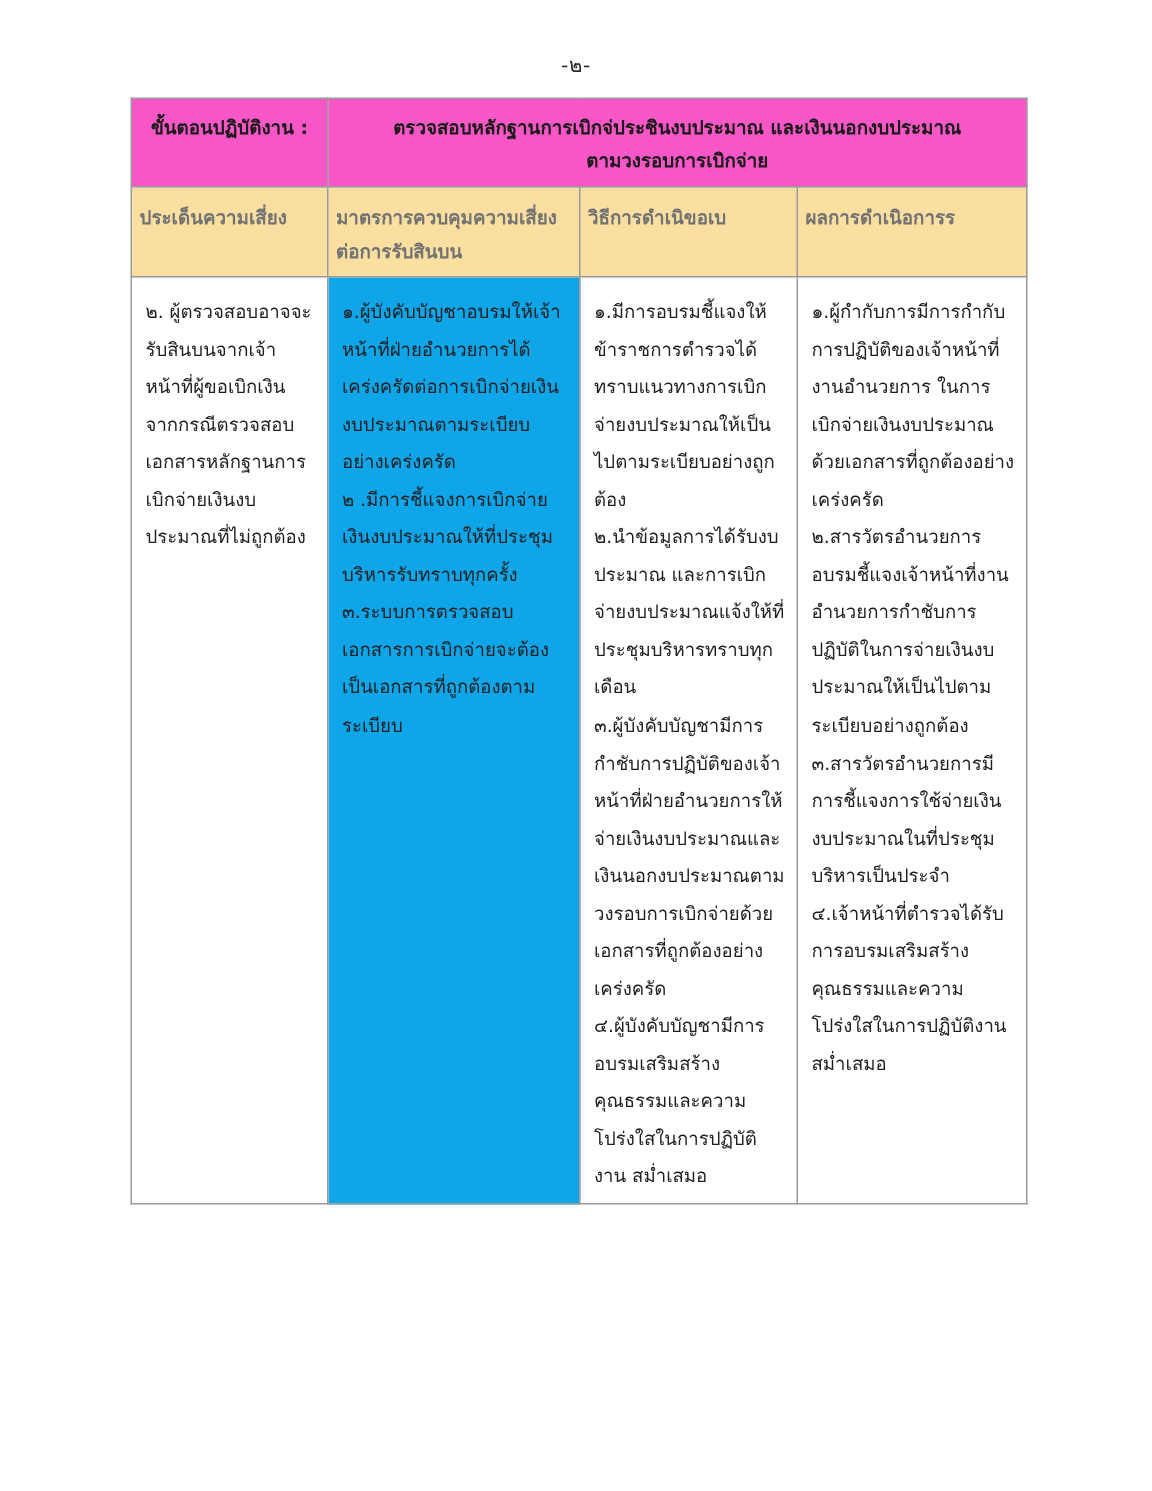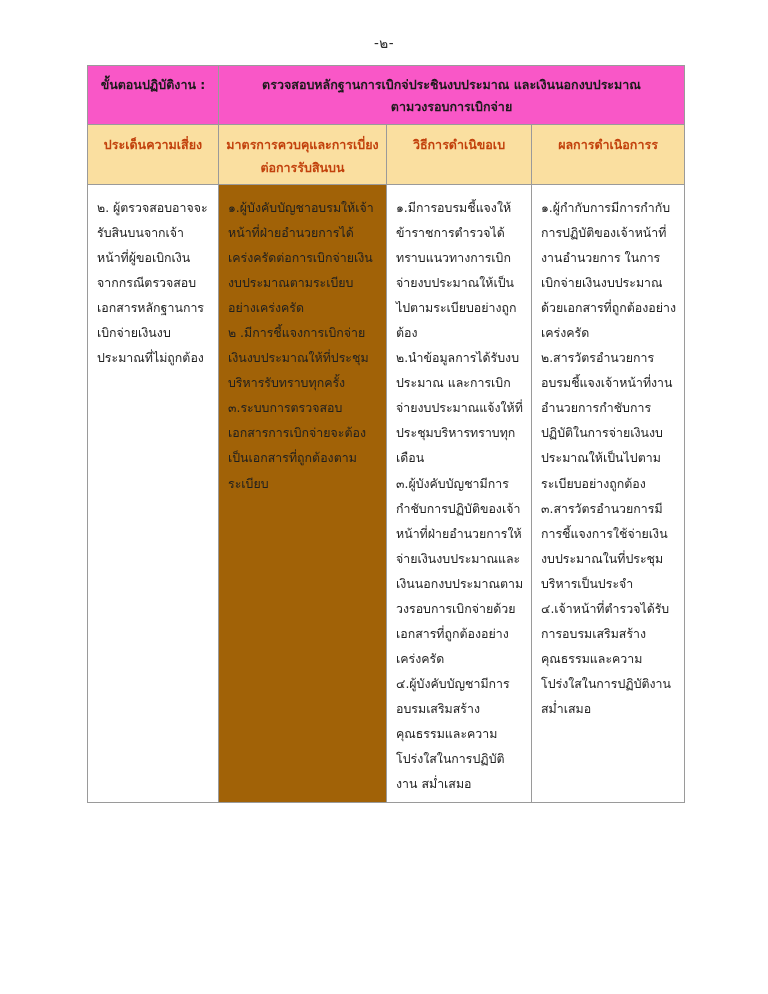--- a/index.html
+++ b/index.html
@@ -83,37 +83,36 @@
   
   .hdr-tan {
     background: #fadfa0;
     height: 56px;
   }
   .hdr-tan .cell-inner {
     padding: 9px 5px 5px 5px;
     font-size: 12.5px;
     line-height: 1.8;
     font-weight: bold;
-    text-align: center;
-    color: #c2410c;
+    color: #737373;
   }
 
   
   .body-row td {
     height: 606px;
   }
   .body-row .cell-inner {
     padding: 10px 7px 6px 9px;
     font-size: 12.4px;
     line-height: 2.02;
     color: #1f1f1f;
     word-break: break-word;
   }
   td.green {
-    background: #a16207;
+    background: #0ea5e9;
   }
   td.plain {
     background: #ffffff;
   }
 
   .thai-block {
     white-space: pre-wrap;
   }
 </style>
 </head>
@@ -140,21 +139,21 @@
             <div class="cell-inner thai-block">ตรวจสอบหลักฐานการเบิกจ่ประชินงบประมาณ และเงินนอกงบประมาณ
 ตามวงรอบการเบิกจ่าย</div>
           </td>
         </tr>
 
         <tr class="hdr-tan">
           <td>
             <div class="cell-inner thai-block">ประเด็นความเสี่ยง</div>
           </td>
           <td>
-            <div class="cell-inner thai-block">มาตรการควบคุและการเบี่ยง
+            <div class="cell-inner thai-block">มาตรการควบคุมความเสี่ยง
 ต่อการรับสินบน</div>
           </td>
           <td>
             <div class="cell-inner thai-block">วิธีการดำเนิขอเบ</div>
           </td>
           <td>
             <div class="cell-inner thai-block">ผลการดำเนิอการร</div>
           </td>
         </tr>
 

